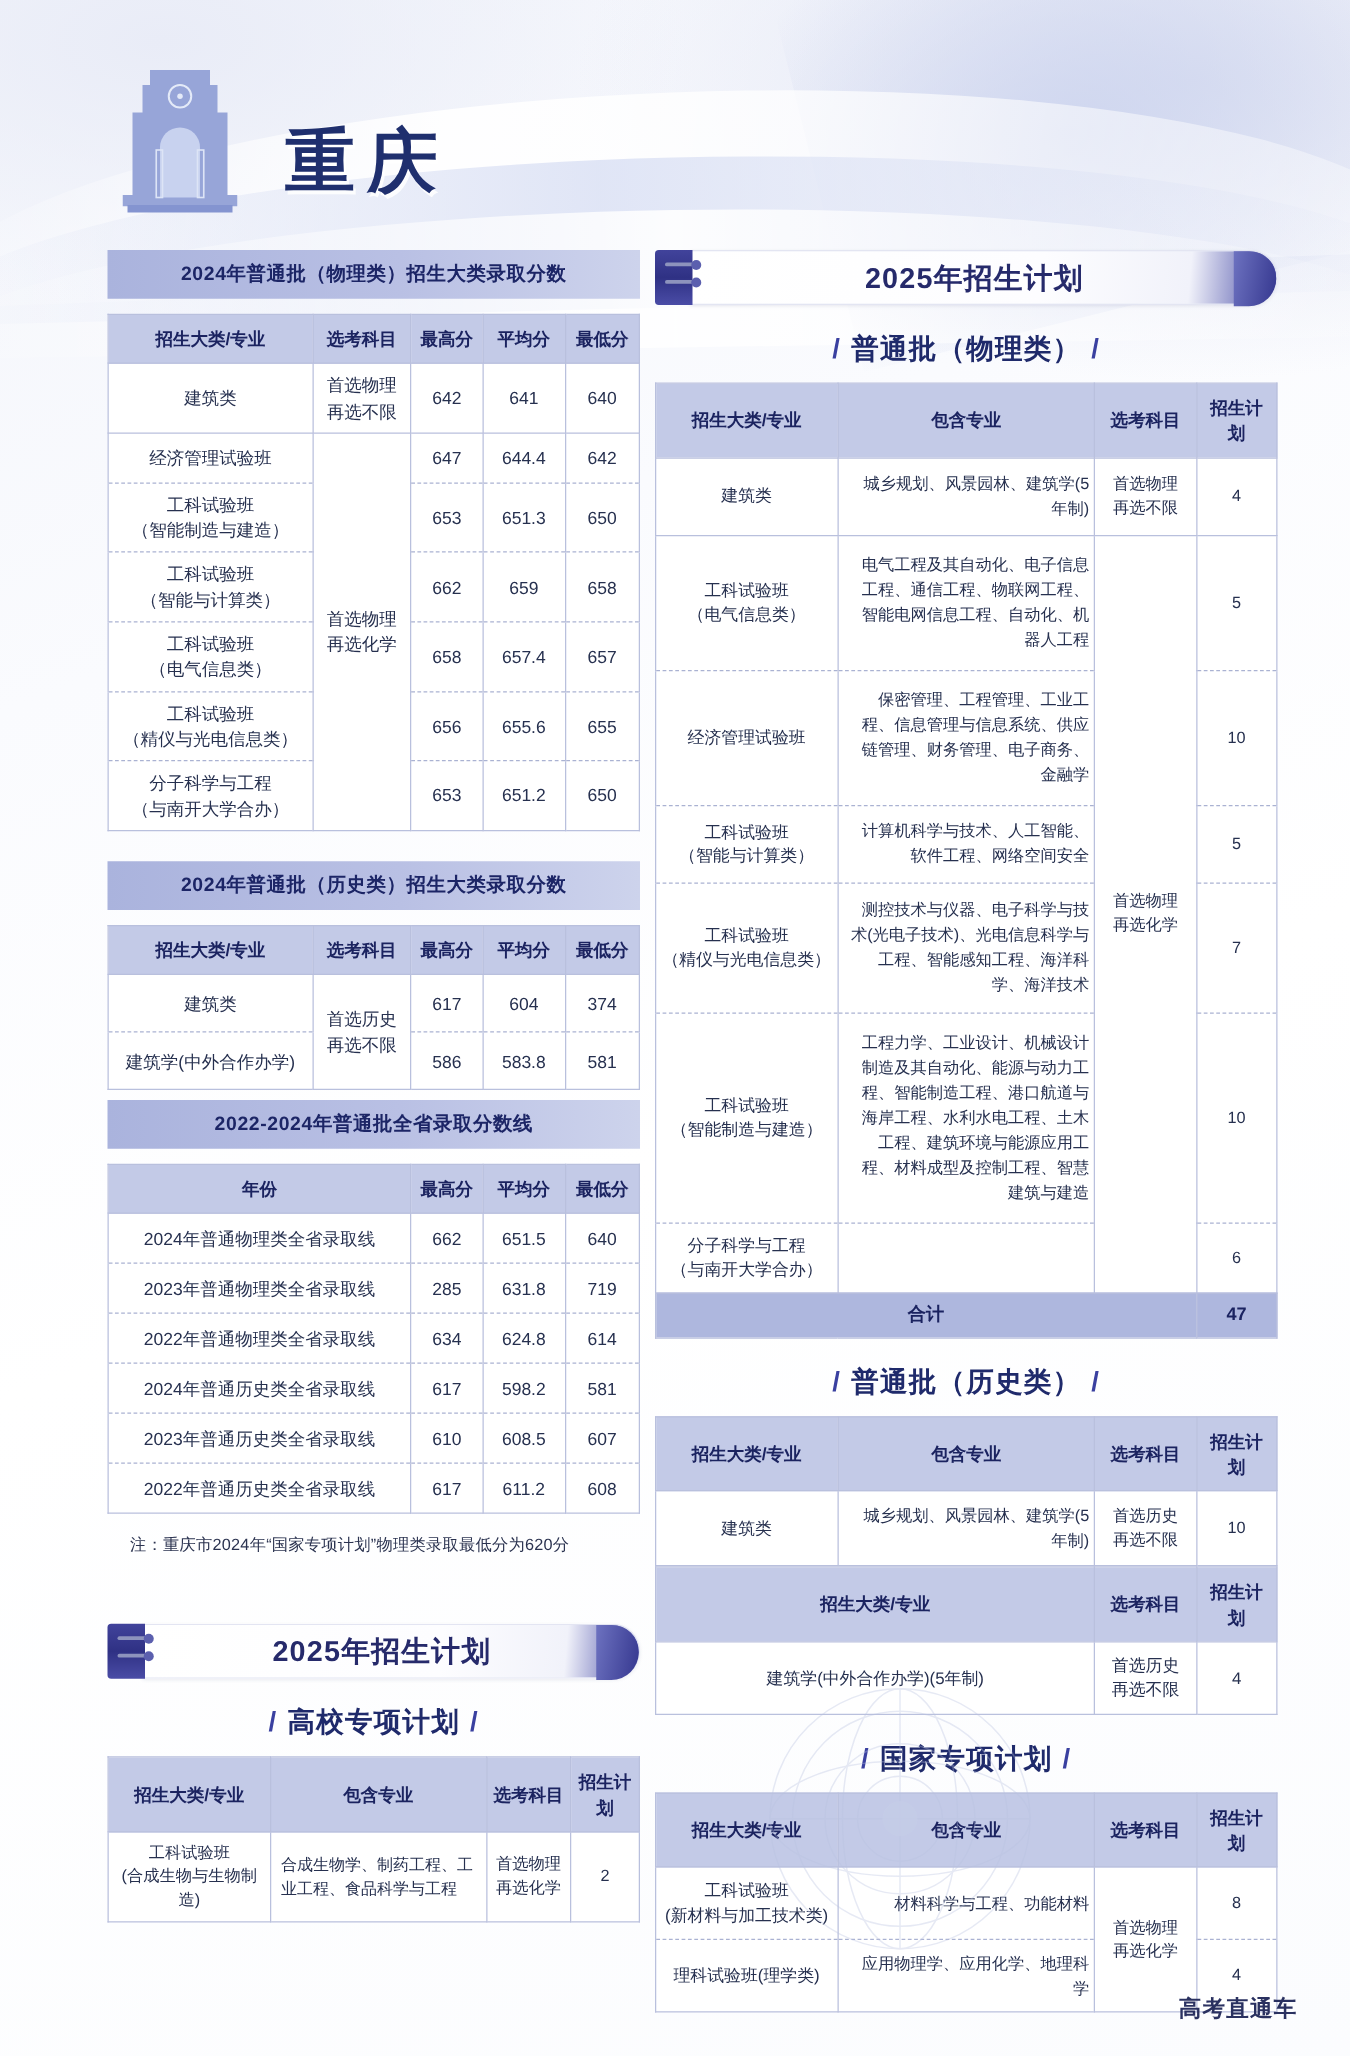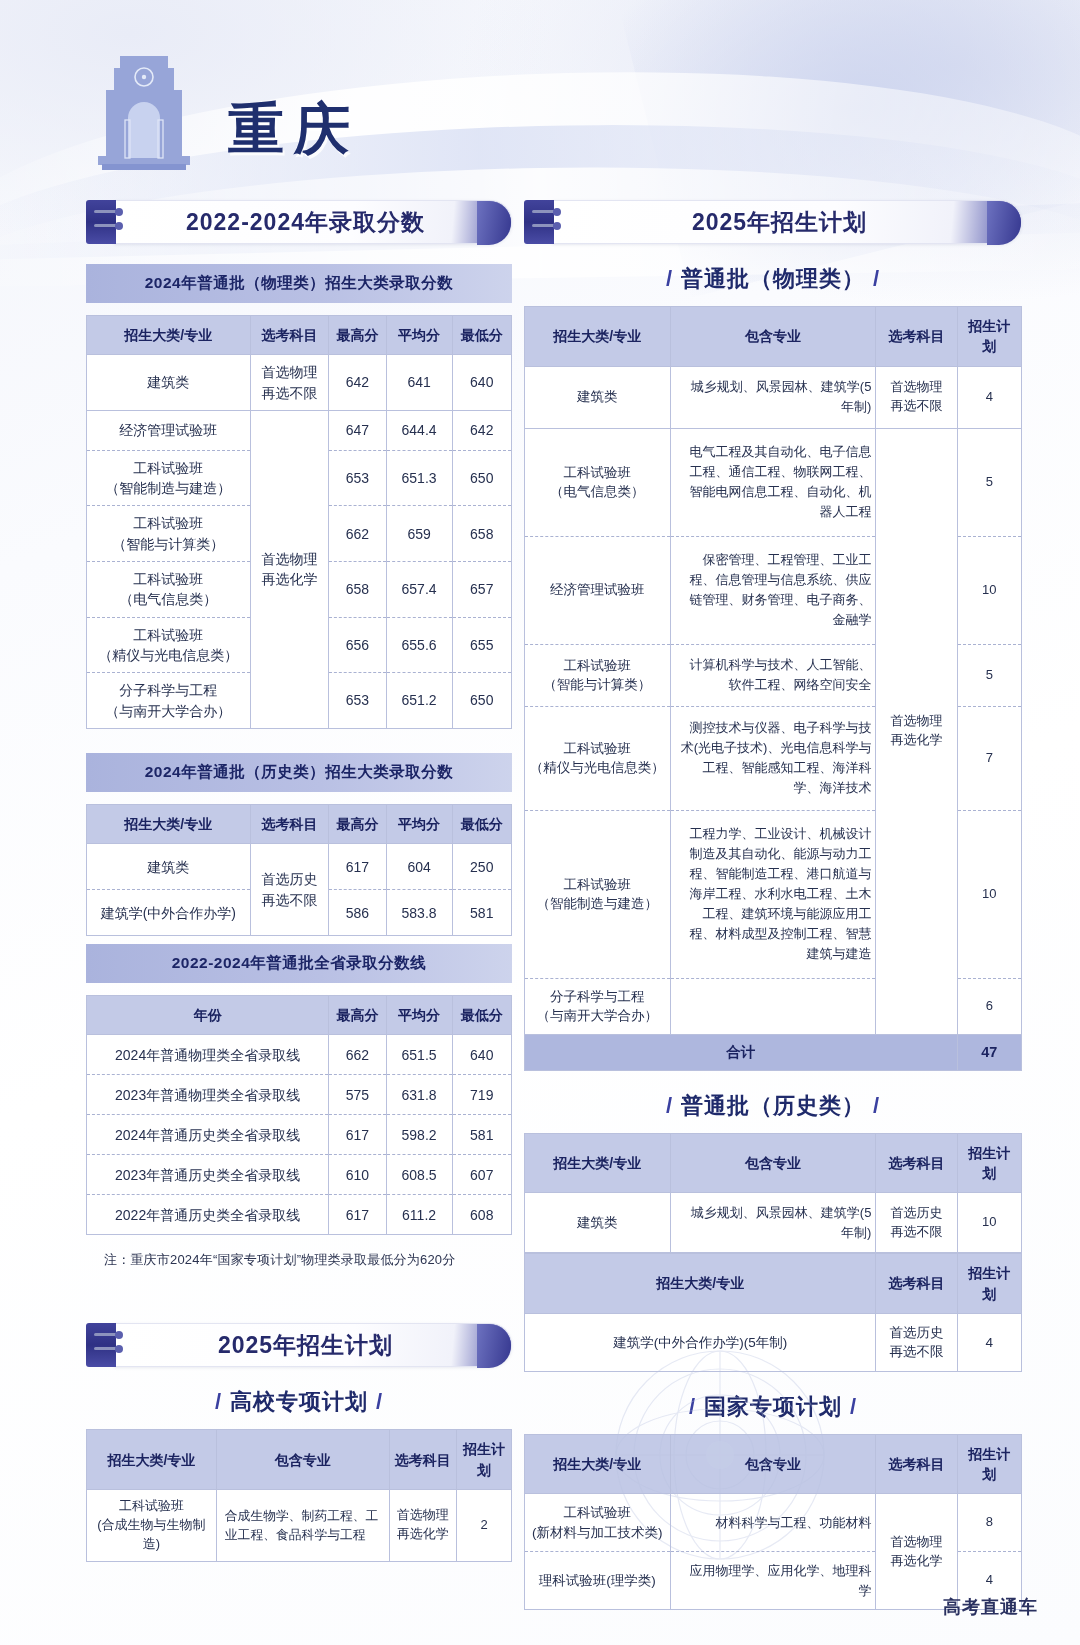--- a/index.html
+++ b/index.html
@@ -165,30 +165,20 @@
         <rect x="60" y="76" width="5" height="38"></rect>
       </g>
     </svg>
     <div class="province-title">重庆</div>
   </div>
 
   <div class="cols">
 
     <div class="col-left">
 
-      <div class="banner">
-        <div class="spine"></div>
-        <div class="rings">
-          <div class="ring"></div>
-            <div class="ring"></div>
-        </div>
-        <div class="sheet">
-            <span class="btxt">2022-2024年录取分数</span>
-          </div>
-      </div>
 
       <div class="subbar">2024年普通批（物理类）招生大类录取分数</div>
 
       <table class="score-tbl s1">
         <colgroup>
             <col class="c1">
             <col class="c2">
             <col class="c3">
             <col class="c4">
             <col class="c5">
@@ -276,21 +266,21 @@
             <th>最低分</th>
           </tr>
         </thead>
         <tbody>
           <tr style="height:46px">
             <td class="major dashed-b">建筑类</td>
             <td rowspan="2" style="white-space:pre-line">首选历史
 再选不限</td>
             <td class="dashed-b">617</td>
             <td class="dashed-b">604</td>
-            <td class="dashed-b">250</td>
+            <td class="dashed-b">374</td>
           </tr>
           <tr style="height:46px">
             <td class="major dashed-t">建筑学(中外合作办学)</td>
             <td class="dashed-t">586</td>
             <td class="dashed-t">583.8</td>
             <td class="dashed-t">581</td>
           </tr>
         </tbody>
       </table>
 
@@ -313,23 +303,29 @@
         </thead>
         <tbody>
           <tr style="height:40px">
             <td class="dashed-b">2024年普通物理类全省录取线</td>
             <td class="dashed-b">662</td>
             <td class="dashed-b">651.5</td>
             <td class="dashed-b">640</td>
           </tr>
           <tr style="height:40px">
             <td class="dashed-b dashed-t">2023年普通物理类全省录取线</td>
-            <td class="dashed-b dashed-t">575</td>
+            <td class="dashed-b dashed-t">285</td>
             <td class="dashed-b dashed-t">631.8</td>
             <td class="dashed-b dashed-t">719</td>
+          </tr>
+          <tr style="height:40px">
+            <td class="dashed-b dashed-t">2022年普通物理类全省录取线</td>
+            <td class="dashed-b dashed-t">634</td>
+            <td class="dashed-b dashed-t">624.8</td>
+            <td class="dashed-b dashed-t">614</td>
           </tr>
           <tr style="height:40px">
             <td class="dashed-b dashed-t">2024年普通历史类全省录取线</td>
             <td class="dashed-b dashed-t">617</td>
             <td class="dashed-b dashed-t">598.2</td>
             <td class="dashed-b dashed-t">581</td>
           </tr>
           <tr style="height:40px">
             <td class="dashed-b dashed-t">2023年普通历史类全省录取线</td>
             <td class="dashed-b dashed-t">610</td>

